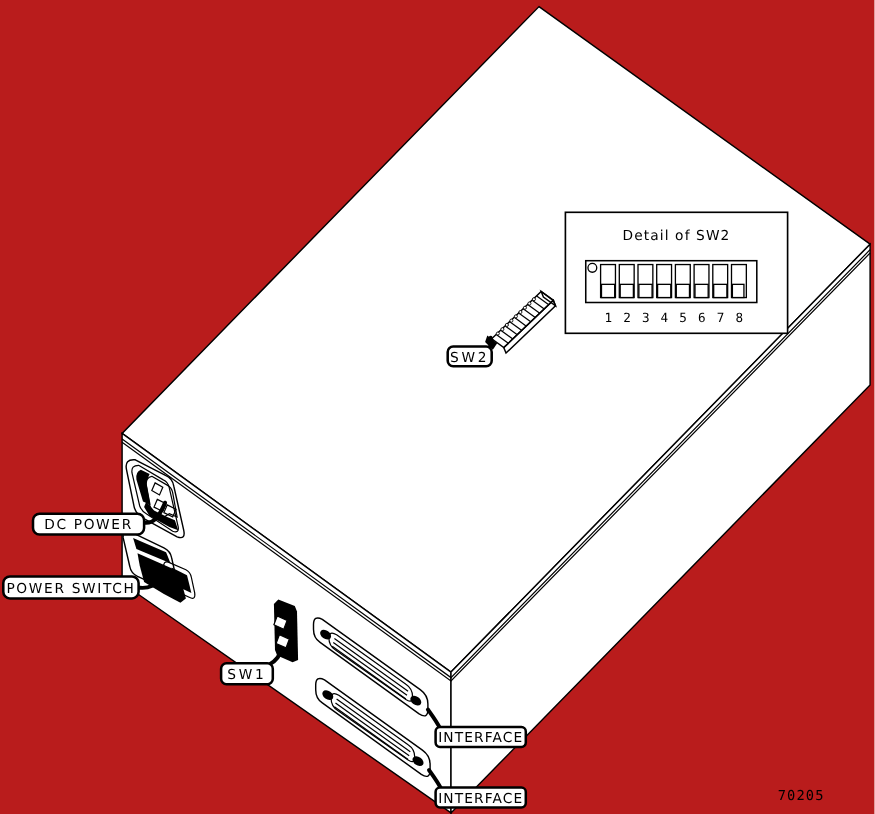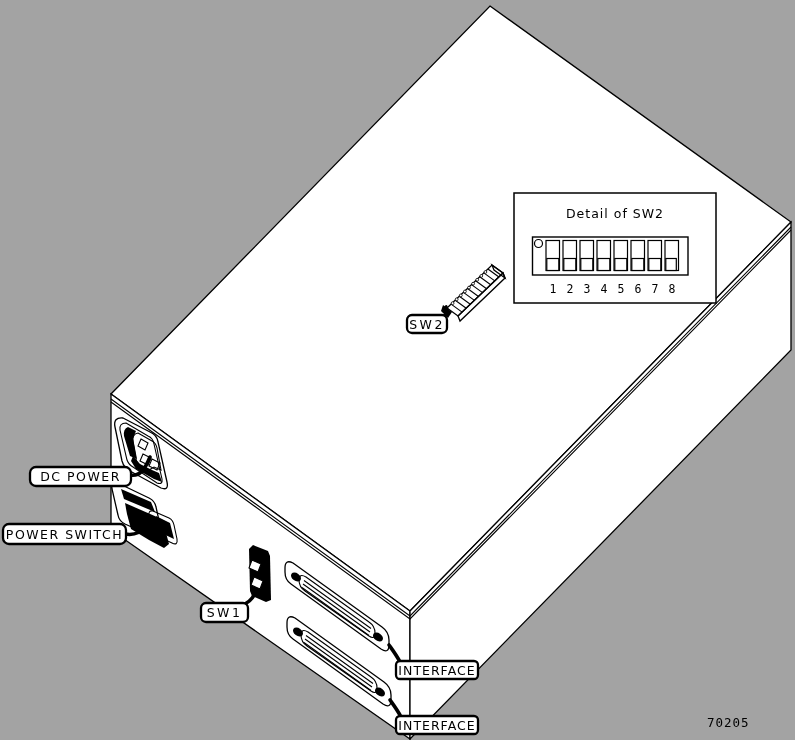--- a/index.html
+++ b/index.html
@@ -1,17 +1,17 @@
 <!DOCTYPE html>
 <html><head>
 <meta charset="utf-8">
 <style>
   html,body { margin:0; padding:0; background:#ffffff; }
   .canvas {
-    position:relative; width:795px; height:740px; background:#a3a3a3;
+    position:relative; width:795px; height:740px; background:#b91c1c;
     font-family:"DejaVu Sans", sans-serif; overflow:hidden;
   }
   svg { display:block; }
   .edge   { stroke:#000; stroke-width:1.3; fill:none; }
   .face   { stroke:#000; stroke-width:1.3; fill:#ffffff; }
   .thin   { stroke:#000; stroke-width:1.1; fill:none; }
   .leader { stroke:#000; stroke-width:3.6; fill:none; stroke-linecap:round; }
   .callout-box { fill:#ffffff; stroke:#000; stroke-width:2.3; }
   .callout-text {
     font-family:"DejaVu Sans", sans-serif; font-size:12.5px;

